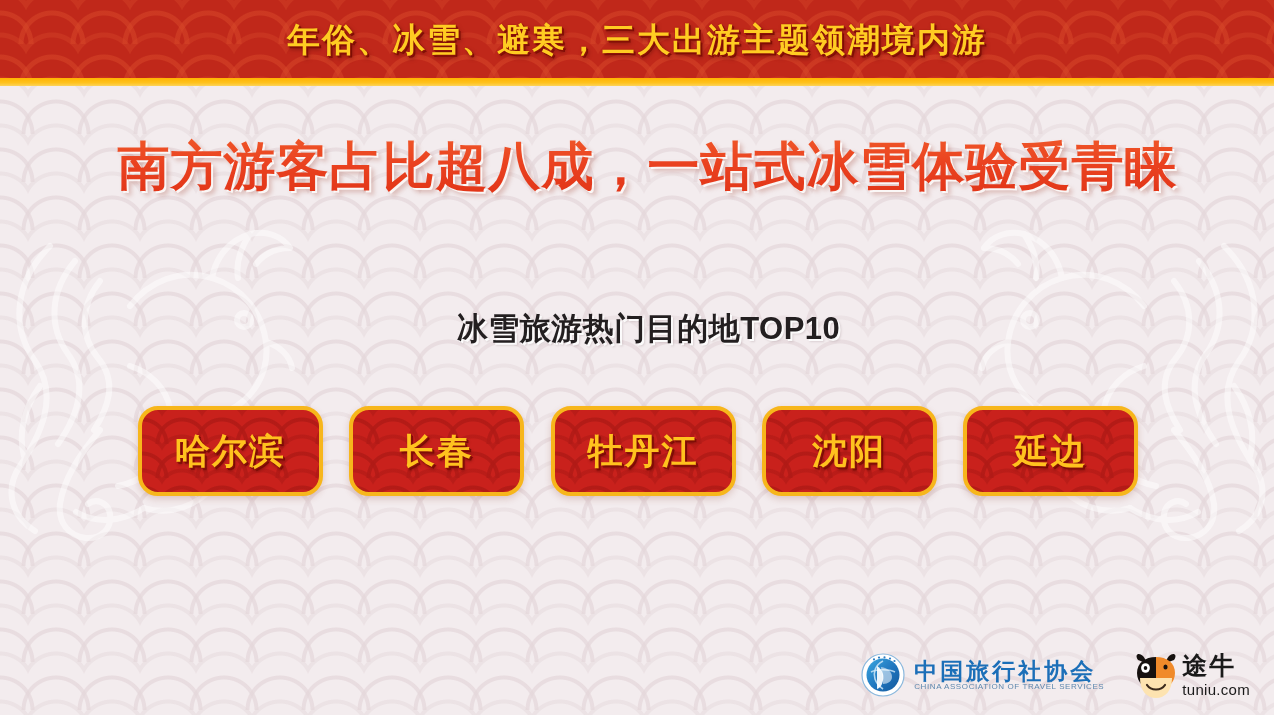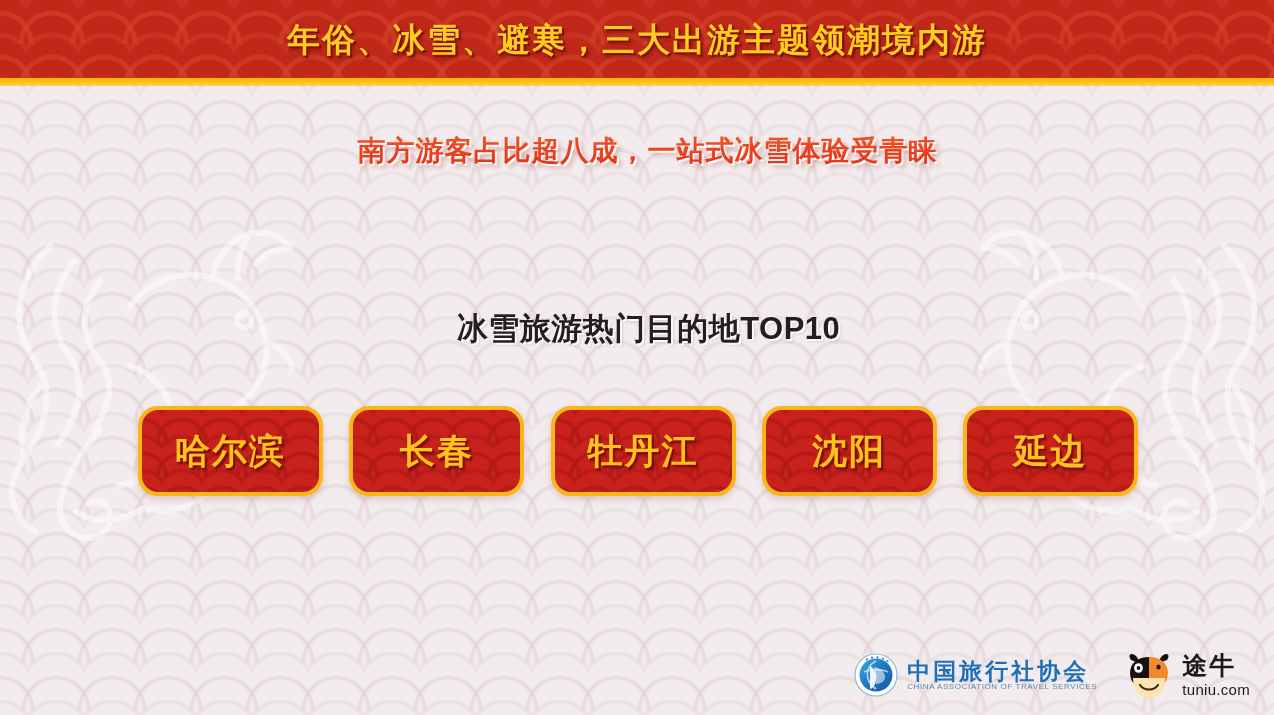--- a/index.html
+++ b/index.html
@@ -81,21 +81,21 @@
   }
   .horse-left  { left: -20px;  top: 100px; }
   .horse-right { right: -20px; top: 100px; transform: scaleX(-1); }
 
   
   .main-title {
     position: absolute;
     left: 0; right: 0;
     top: 46px;
     text-align: center;
-    font-size: 28px;
+    font-size: 52px;
     font-weight: bold;
     letter-spacing: 1px;
     white-space: nowrap;
     background: linear-gradient(180deg, #f05a2a 0%, #ea4220 45%, #e03216 100%);
     -webkit-background-clip: text;
     background-clip: text;
     color: transparent;
     -webkit-text-fill-color: transparent;
     filter: drop-shadow(2px 2px 0 rgba(255,255,255,0.85)) drop-shadow(3px 3px 2px rgba(160,70,50,0.28));
     padding-left: 21px;
@@ -194,21 +194,21 @@
   .catsv-en {
     margin-top: 0;
     font-size: 8px;
     letter-spacing: 0.6px;
     color: #5e88ae;
     white-space: nowrap;
   }
   .logo-tuniu {
     display: flex;
     align-items: center;
-    gap: 7px;
+    gap: 0;
   }
   .tuniu-text {
     display: flex;
     flex-direction: column;
     line-height: 1;
   }
   .tuniu-cn {
     font-size: 25px;
     font-weight: bold;
     letter-spacing: 2px;

